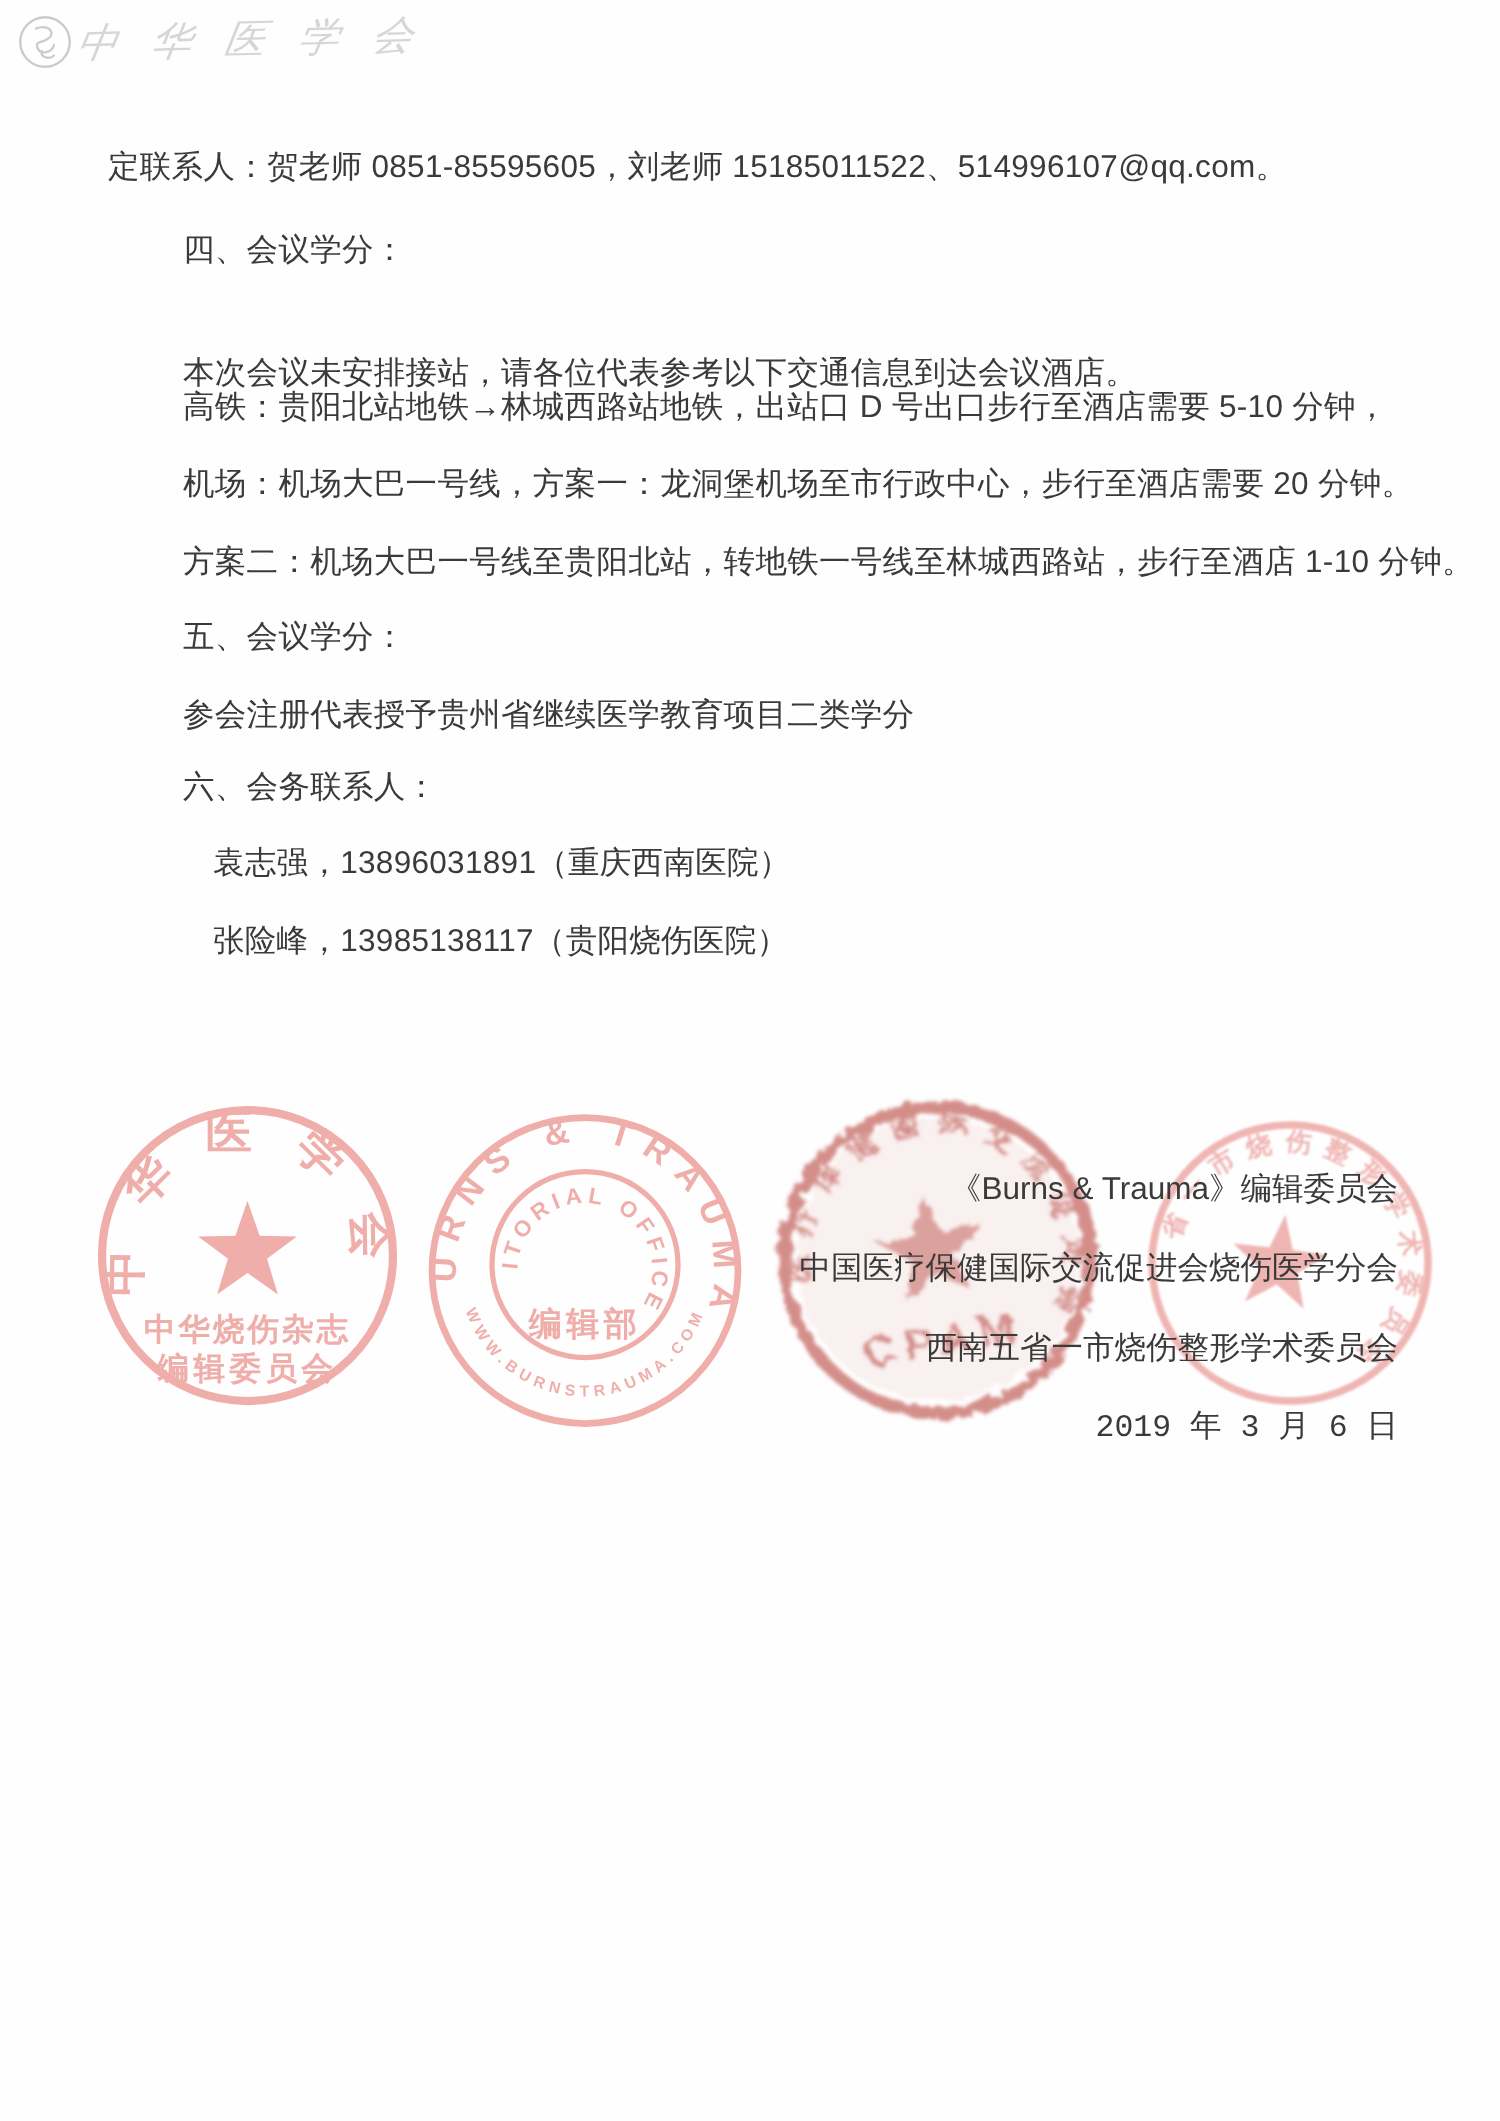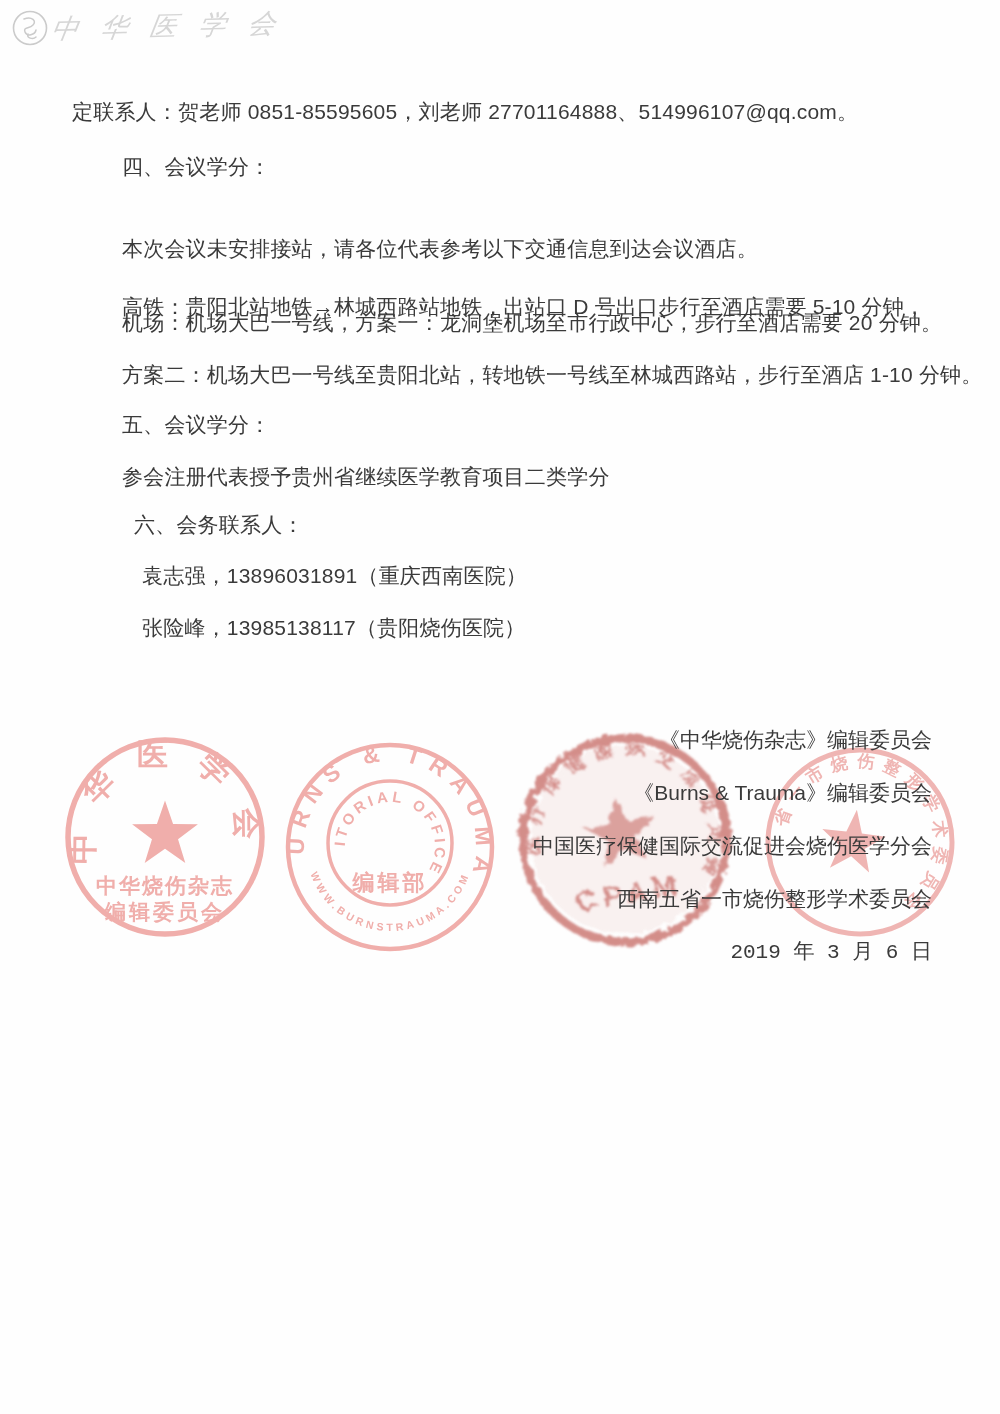--- a/index.html
+++ b/index.html
@@ -62,33 +62,32 @@
 <div class="page">
 
   <div class="watermark">
     <svg width="44" height="44" viewBox="0 0 44 44">
       <circle cx="22" cy="22" r="16.5" fill="none" stroke="#cbcbcb" stroke-width="1.6"></circle>
       <path d="M16 13 C24 10, 29 15, 25 19 C21 23, 15 21, 17 26 C19 31, 27 29, 28 24 M20 28 C18 32, 25 34, 28 31" fill="none" stroke="#cbcbcb" stroke-width="1.5" stroke-linecap="round"></path>
     </svg>
   </div>
   <div class="wm-script">中华医学会</div>
 
-  <div class="txt ind0" style="top:100px;">定联系人：贺老师 0851-85595605，刘老师 27701164888、514996107@qq.com。</div>
+  <div class="txt ind0" style="top:100px;">定联系人：贺老师 0851-85595605，刘老师 15185011522、514996107@qq.com。</div>
   <div class="txt ind1" style="top:155px;">四、会议学分：</div>
   <div class="txt ind1" style="top:209px;margin-top:28px;">本次会议未安排接站，请各位代表参考以下交通信息到达会议酒店。</div>
-  <div class="txt ind1" style="top:260px;margin-top:35px;">高铁：贵阳北站地铁→林城西路站地铁，出站口 D 号出口步行至酒店需要 5-10 分钟，</div>
+  <div class="txt ind1" style="top:260px;">高铁：贵阳北站地铁→林城西路站地铁，出站口 D 号出口步行至酒店需要 5-10 分钟，</div>
   <div class="txt ind1" style="top:311px;">机场：机场大巴一号线，方案一：龙洞堡机场至市行政中心，步行至酒店需要 20 分钟。</div>
   <div class="txt ind1" style="top:363px;">方案二：机场大巴一号线至贵阳北站，转地铁一号线至林城西路站，步行至酒店 1-10 分钟。</div>
   <div class="txt ind1" style="top:413px;text-align:center;">五、会议学分：</div>
   <div class="txt ind1" style="top:465px;">参会注册代表授予贵州省继续医学教育项目二类学分</div>
-  <div class="txt ind1" style="top:513px;margin-left:12px;">六、会务联系人：</div>
+  <div class="txt ind1" style="top:513px;">六、会务联系人：</div>
   <div class="txt ind2" style="top:564px;">袁志强，13896031891（重庆西南医院）</div>
   <div class="txt ind2" style="top:616px;">张险峰，13985138117（贵阳烧伤医院）</div>
 
-  <div class="sig" style="top:728px;">《中华烧伤杂志》编辑委员会</div>
   <div class="sig" style="top:781px;">《Burns &amp; Trauma》编辑委员会</div>
   <div class="sig" style="top:834px;">中国医疗保健国际交流促进会烧伤医学分会</div>
   <div class="sig" style="top:887px;">西南五省一市烧伤整形学术委员会</div>
   <div class="sig" style="top:941px;font-family:Liberation Mono, monospace;">2019 年 3 月 6 日</div>
 
   <div class="stamp soft" style="left:60px;top:732px;">
     <svg width="210" height="210" viewBox="0 0 210 210">
       <defs>
         <path id="s1arc" d="M33,105 A72,72 0 0 1 177,105 A72,72 0 0 1 33,105"></path>
       </defs>

